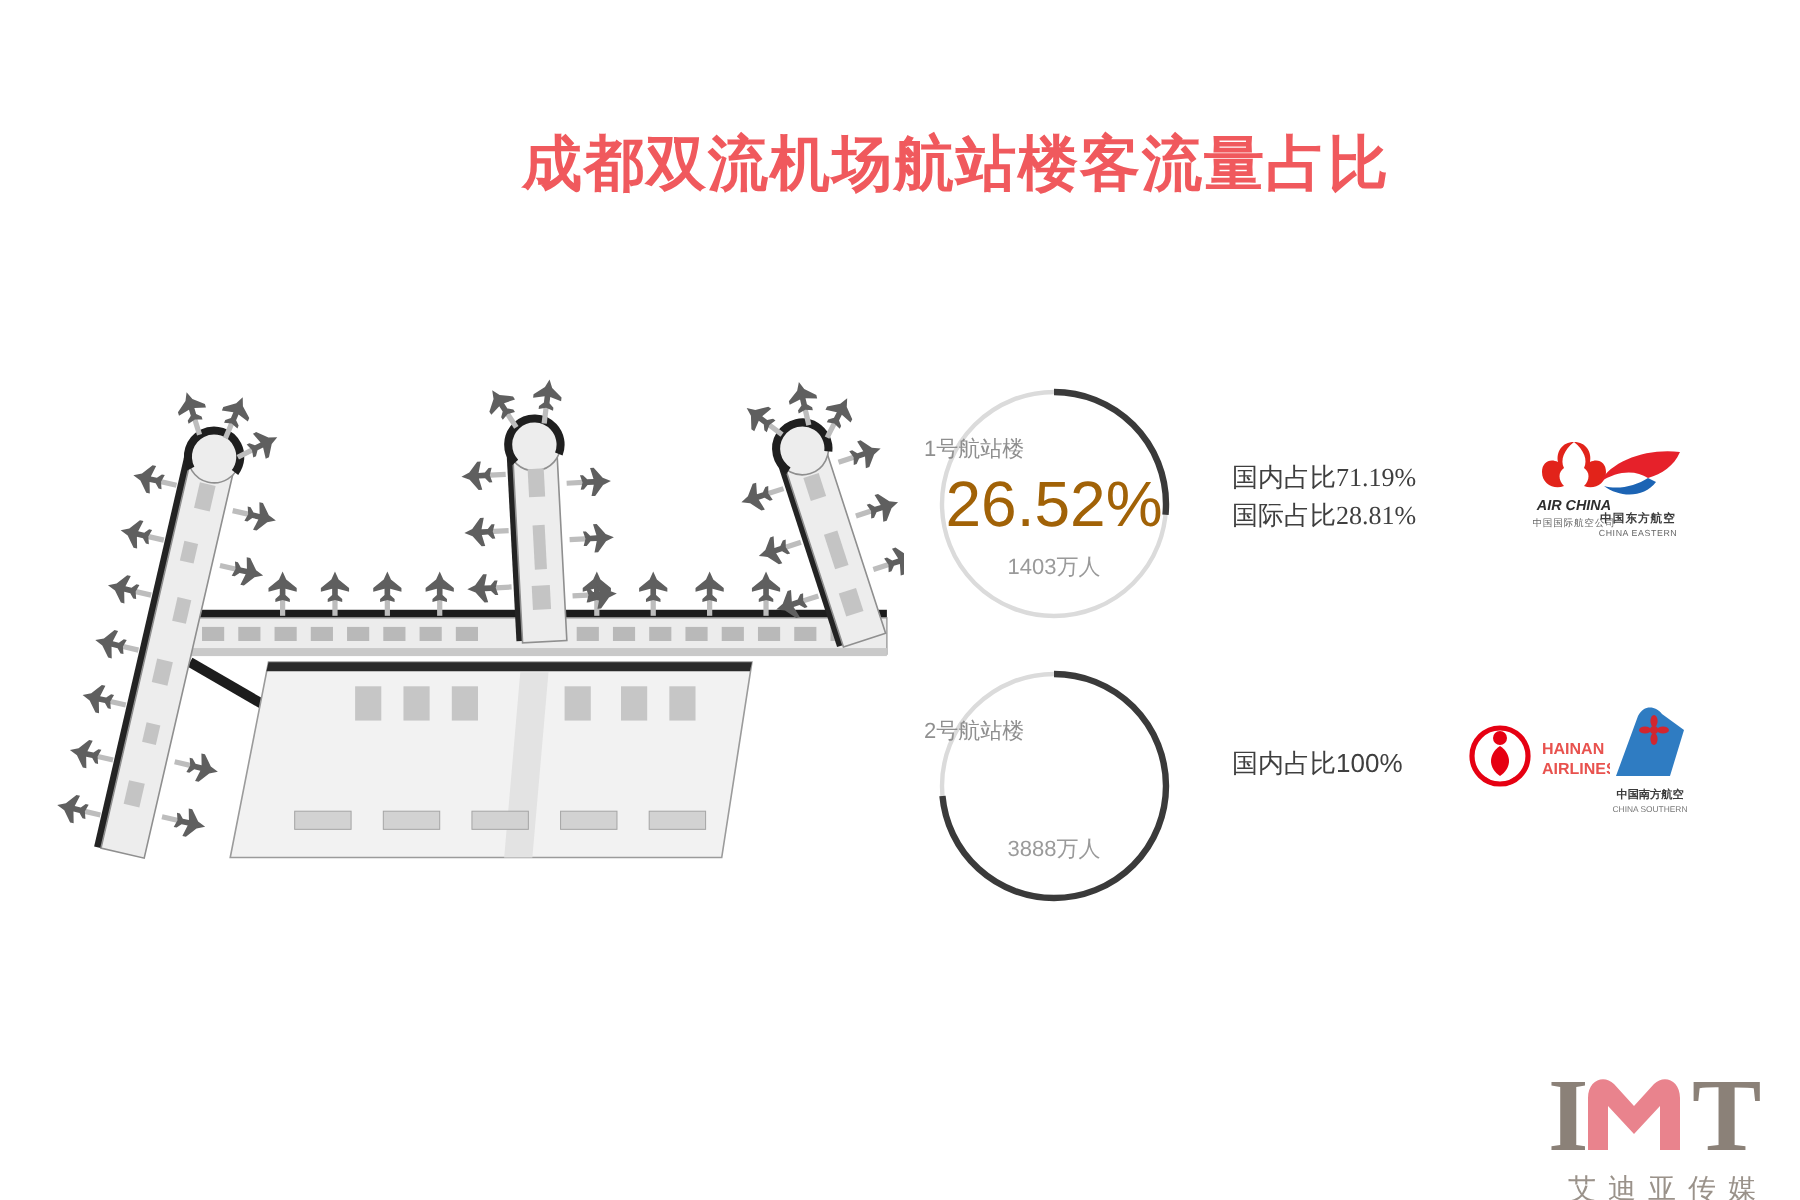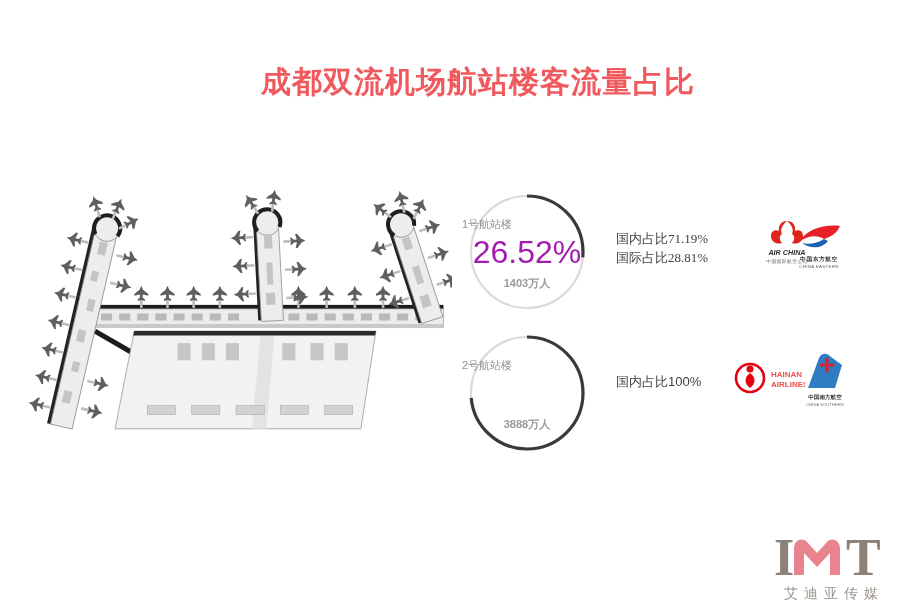--- a/index.html
+++ b/index.html
@@ -7,23 +7,23 @@
          font-family:"Liberation Sans","DejaVu Sans",sans-serif;}
   .title{position:absolute;left:0;top:62px;width:100%;text-align:center;
          font-size:30px;font-weight:bold;letter-spacing:1px;color:#F0595D;margin:0;padding-left:28px;}
   .map{position:absolute;left:28px;top:180px;width:424px;height:282px;}
   
   .donut{position:absolute;width:130px;height:130px;}
   .donut svg{position:absolute;left:0;top:0;}
   .donut .lbl{position:absolute;left:0;top:30px;width:100%;text-align:left;
               font-size:11px;color:#8F8F8F;}
   .donut .num{position:absolute;left:0;top:46px;width:100%;text-align:center;
-              font-size:32px;line-height:38px;color:#a21caf;letter-spacing:0;}
+              font-size:32px;line-height:38px;color:#a16207;letter-spacing:0;}
   .donut .sub{position:absolute;left:0;top:89px;width:100%;text-align:center;
-              font-size:11px;color:#9A9A9A;font-weight:bold;}
+              font-size:11px;color:#9A9A9A;}
   .notes{position:absolute;left:616px;font-size:13px;line-height:19px;color:#3F3F3F;}
   .notes .note:empty{display:none;}
   .logos{position:absolute;}
   .logos svg{display:block;}
   .brand{position:absolute;left:768px;top:527px;width:126px;}
   .brand .company{margin-top:2px;text-align:center;font-size:14px;letter-spacing:6px;
                   padding-left:6px;color:#9A928A;}
   .airline-en{font-weight:bold;}
 </style>
 </head>

